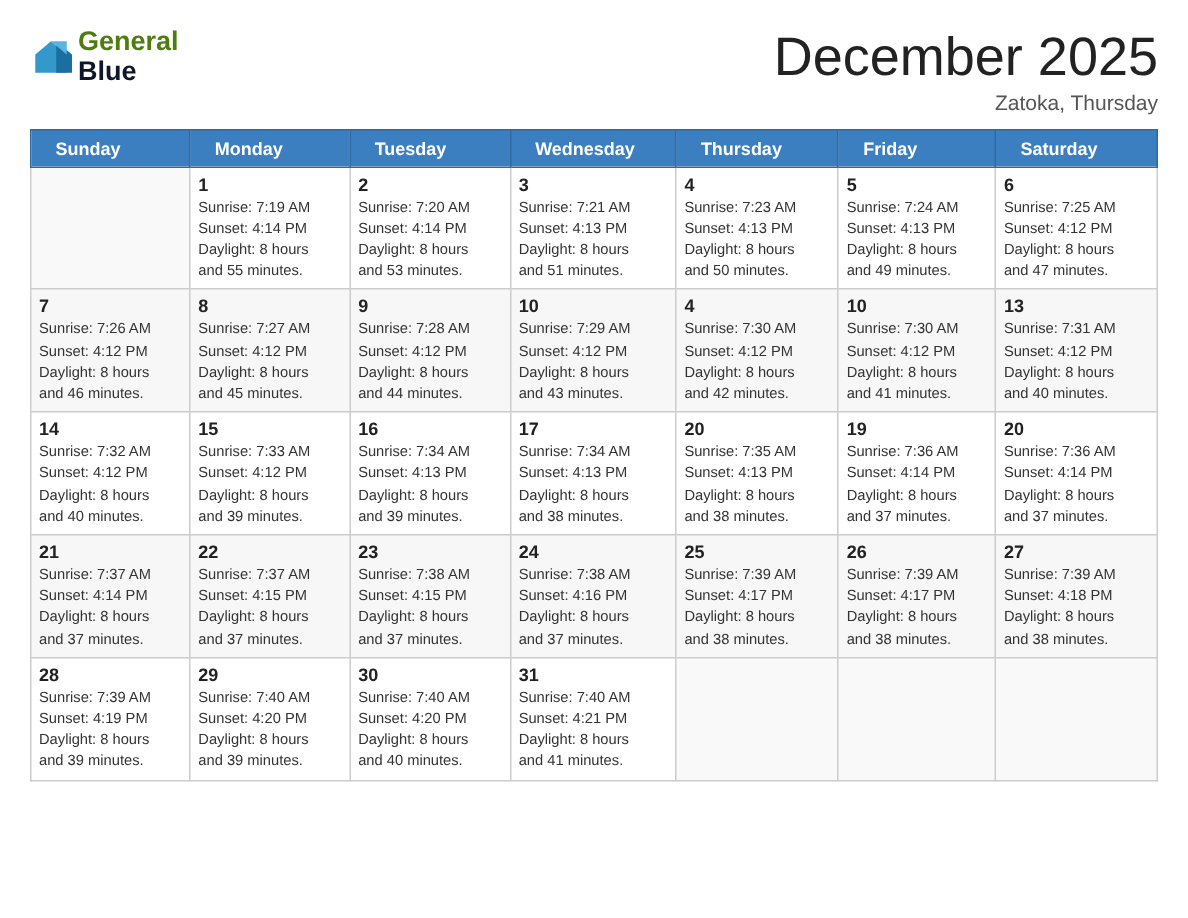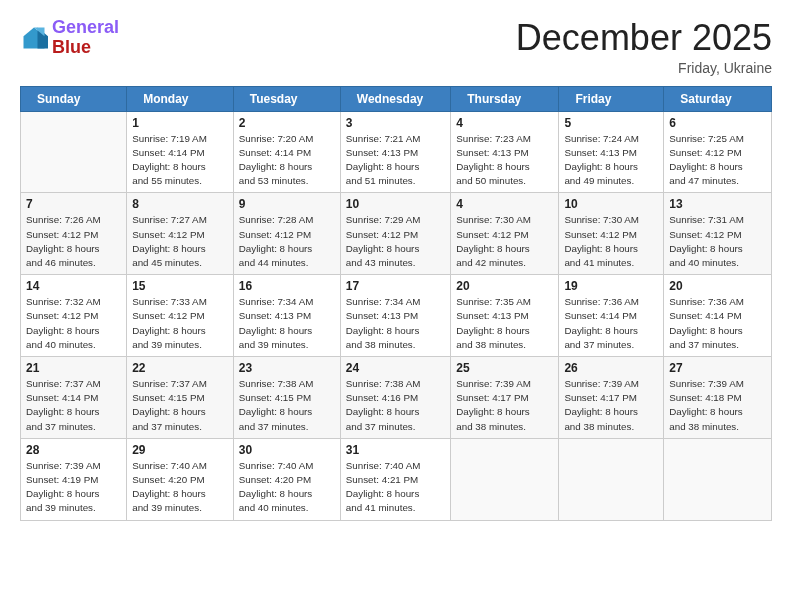--- a/index.html
+++ b/index.html
@@ -25,22 +25,22 @@
     .logo {
       display: flex;
       align-items: center;
       gap: 4px;
     }
     .logo-text {
       font-size: 18px;
       font-weight: bold;
       line-height: 1.1;
     }
-    .logo-general { color: #8b5cf6; }
-    .logo-blue { color: #b91c1c; }
+    .logo-general { color: #4d7c0f; }
+    .logo-blue { color: #0f172a; }
     .logo-icon {
       width: 28px;
       height: 28px;
     }
     .title-block {
       text-align: right;
     }
     .month-title {
       font-size: 36px;
       font-weight: normal;
@@ -105,21 +105,21 @@
         <polygon points="20,4 32,14 32,28 20,28" fill="#1a6fa0"></polygon>
         <polygon points="16,4 28,4 28,14" fill="#5ab4e0"></polygon>
       </svg>
       <div class="logo-text">
         <div class="logo-general">General</div>
         <div class="logo-blue">Blue</div>
       </div>
     </div>
     <div class="title-block">
       <div class="month-title">December 2025</div>
-      <div class="location">Friday, Ukraine</div>
+      <div class="location">Zatoka, Thursday</div>
     </div>
   </div>
 
   <table class="calendar">
     <thead>
       <tr>
         <th>Sunday</th>
         <th>Monday</th>
         <th>Tuesday</th>
         <th>Wednesday</th>

